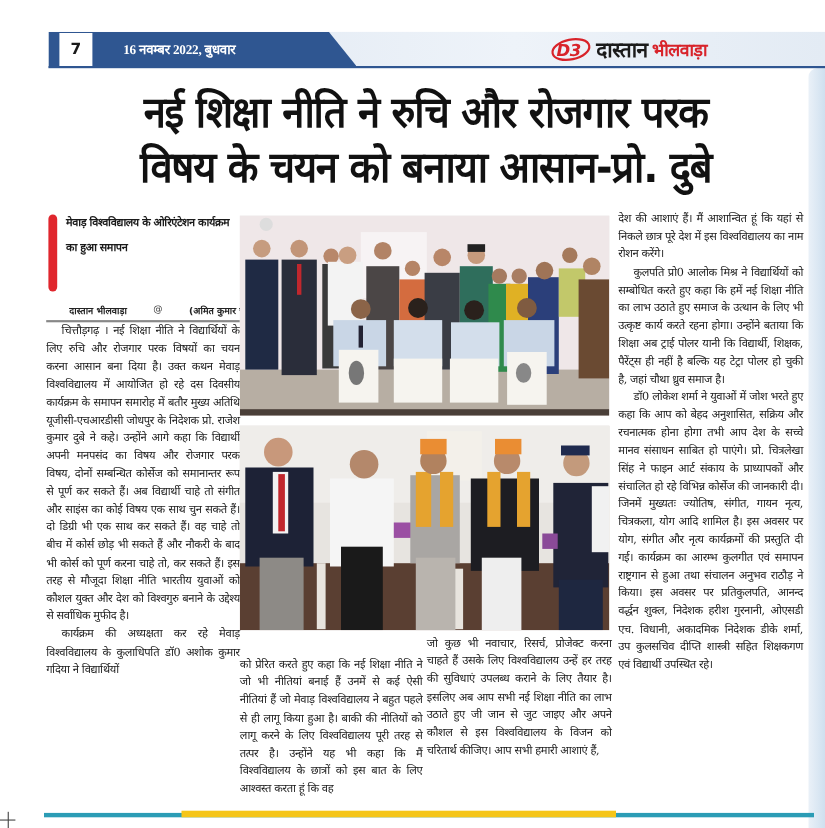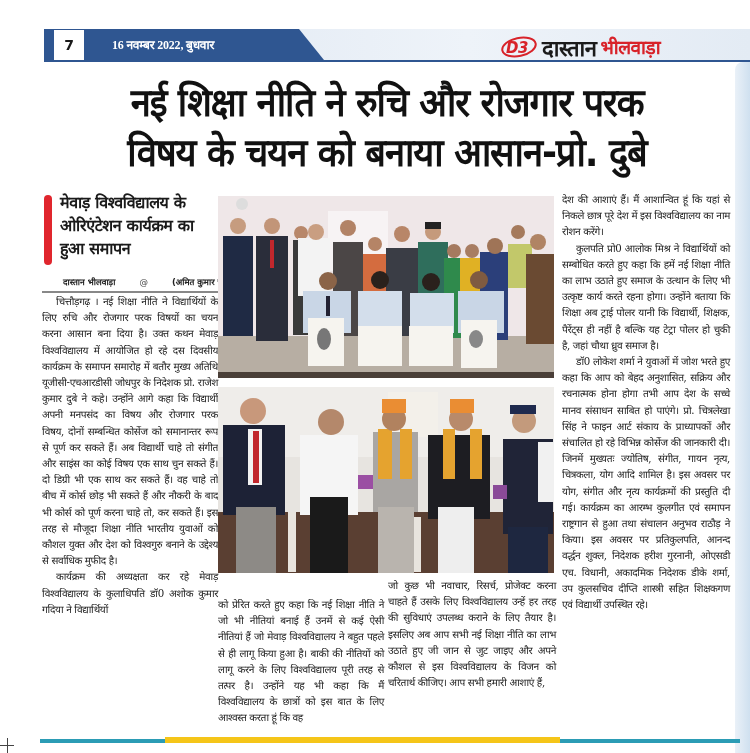--- a/index.html
+++ b/index.html
@@ -40,25 +40,25 @@
     .header-rule {
       position: absolute; left: 0; top: 31px; width: 706px; height: 2px; background: #2f5691;
     }
     .masthead {
       position: absolute; left: 456px; top: 3px; display: flex; align-items: center; gap: 4px;
     }
     .logo-mark {
       width: 38px; height: 24px; position: relative;
     }
     .masthead-name-dark {
-      font-family: "DejaVu Sans", sans-serif; font-weight: bold; font-size: 22px; color: #1b1b1b;
+      font-family: "DejaVu Sans", sans-serif; font-weight: bold; font-size: 19px; color: #1b1b1b;
       letter-spacing: -0.5px;
     }
     .masthead-name-red {
-      font-family: "DejaVu Sans", sans-serif; font-weight: bold; font-size: 19px; color: #d8232a;
+      font-family: "DejaVu Sans", sans-serif; font-weight: bold; font-size: 16px; color: #d8232a;
       letter-spacing: -0.5px;
     }
 
     
     .headline {
       position: absolute; left: 52px; top: 78px; width: 670px;
       font-family: "DejaVu Sans", sans-serif; font-weight: bold; color: #111;
       font-size: 39px; line-height: 50px; text-align: center; letter-spacing: -1.2px;
       transform: scaleX(0.93); transform-origin: center top;
     }
@@ -66,21 +66,21 @@
     
     .subhead {
       position: absolute; left: 44px; top: 191px; width: 174px; height: 72px;
     }
     .subhead-bar {
       position: absolute; left: 0; top: 4px; width: 8px; height: 70px;
       background: #e0262d; border-radius: 4px;
     }
     .subhead-text {
       position: absolute; left: 16px; top: 0; width: 160px;
-      font-family: "DejaVu Sans", sans-serif; font-size: 16px; line-height: 23px; color: #1a1a1a;
+      font-family: "DejaVu Sans", sans-serif; font-size: 10px; line-height: 23px; color: #1a1a1a;
       font-weight: bold; letter-spacing: -0.4px;
     }
 
     .byline {
       position: absolute; left: 42px; top: 276px; width: 176px;
       font-family: "DejaVu Sans", sans-serif; font-size: 8.5px; color: #222; font-weight: bold;
       display: flex; align-items: center; gap: 21px; white-space: nowrap;
     }
     .byline-square { width: 4px; height: 4px; background: #e0262d; display: inline-block; }
     .byline-sep { font-weight: normal; color: #444; margin: 0 3px; }

